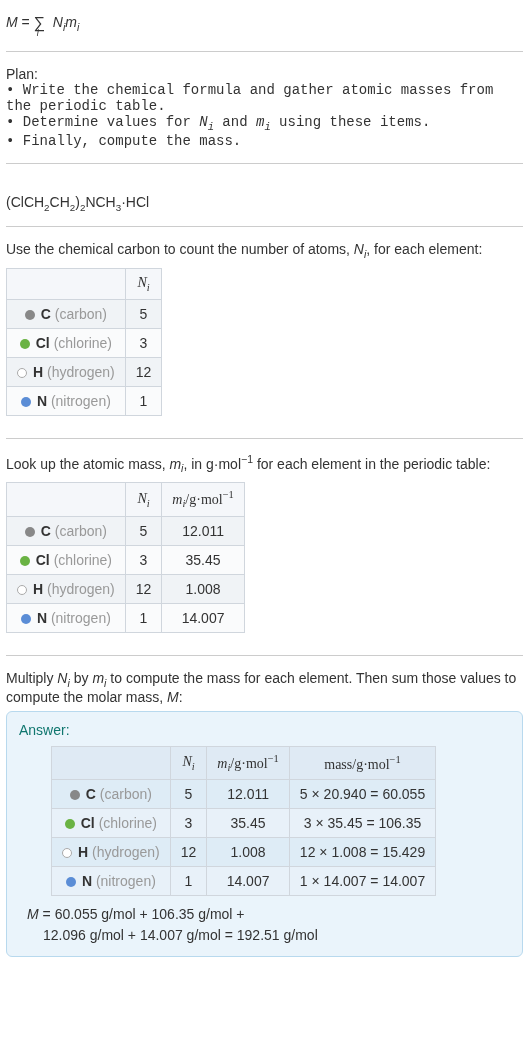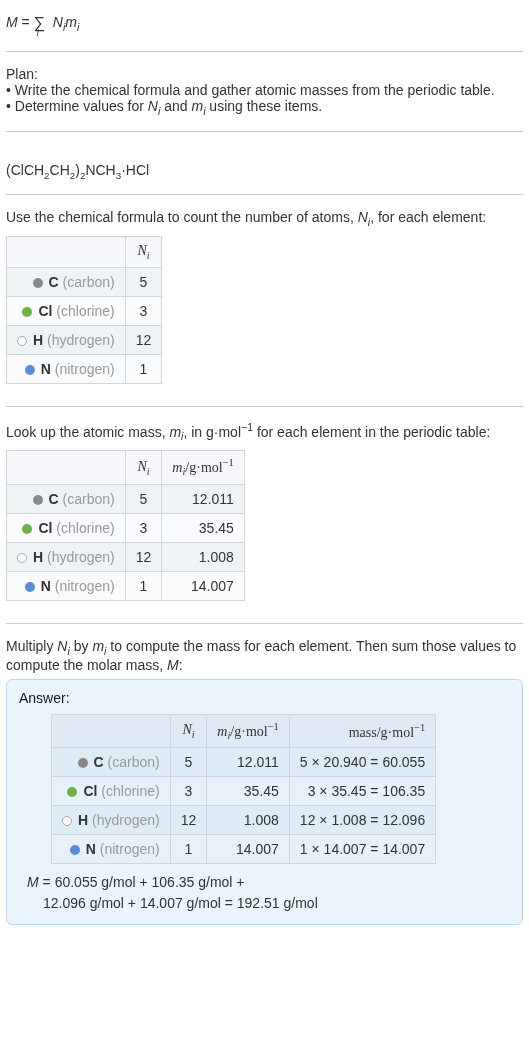--- a/index.html
+++ b/index.html
@@ -33,32 +33,33 @@
     .sup {
       font-size: 0.75em;
       vertical-align: super;
     }
     .italic {
       font-style: italic;
     }
     .plan-list {
       list-style: none;
       padding: 0;
+      font-family: Liberation Mono, monospace;
     }
     .plan-list li::before {
       content: "• ";
     }
     table {
       border-collapse: collapse;
       margin: 8px 0;
     }
     th, td {
       border: 1px solid #d0d6dd;
       padding: 6px 10px;
-      text-align: right;
+      text-align: center;
       font-weight: normal;
     }
     th {
       background: #f5f7fa;
       font-family: Liberation Serif, serif;
     }
     tr:nth-child(even) td {
       background: #fafbfc;
     }
     tr:nth-child(odd) td {
@@ -80,21 +81,21 @@
       color: #999;
     }
     .answer-box {
       background: #eaf4fb;
       border: 1px solid #b8d9ee;
       border-radius: 6px;
       padding: 10px 12px;
       margin: 6px 0;
     }
     .answer-box .label {
-      color: #0f172a;
+      color: #0f766e;
       margin-bottom: 6px;
     }
     .answer-content {
       padding-left: 32px;
     }
     .answer-box table th {
       background: #dfeaf4;
     }
     .answer-box tr:nth-child(even) td {
       background: #e8f1f9;
@@ -138,36 +139,37 @@
 
 <div class="divider"></div>
 
 <div class="section">
   <div>Plan:</div>
   <ul class="plan-list">
     <li>Write the chemical formula and gather atomic masses from the periodic table.</li>
     <li>
       <span>Determine values for </span><span class="italic">N</span><span class="sub">i</span><span> and </span><span class="italic">m</span><span class="sub">i</span><span> using these items.</span>
     </li>
+    <li>Finally, compute the mass.</li>
   </ul>
 </div>
 
 <div class="divider"></div>
 
 <div class="section">
   <div class="chem-formula" style="margin-top:16px;">
     <span>(ClCH</span><span class="chem-sub">2</span><span>CH</span><span class="chem-sub">2</span><span>)</span><span class="chem-sub">2</span><span>NCH</span><span class="chem-sub">3</span><span>·HCl</span>
   </div>
 </div>
 
 <div class="divider"></div>
 
 <div class="section">
   <div>
-    <span>Use the chemical formula to count the number of atoms, </span><span class="italic">N</span><span class="sub">i</span><span>, for each element:</span>
+    <span>Use the chemical carbon to count the number of atoms, </span><span class="italic">N</span><span class="sub">i</span><span>, for each element:</span>
   </div>
   <table>
     <tbody>
         <tr>
       <th></th>
       <th class="num-col"><span class="italic">N</span><span class="sub">i</span></th>
     </tr>
     </tbody>
       <tbody id="count-body">
         <tr>
@@ -258,21 +260,21 @@
             <tr>
               <td><span class="element-dot dot-green"></span><b>Cl</b> <span class="element-name">(chlorine)</span></td>
               <td class="num-col">3</td>
               <td>35.45</td>
               <td>3 × 35.45 = 106.35</td>
             </tr>
             <tr>
               <td><span class="element-dot dot-white"></span><b>H</b> <span class="element-name">(hydrogen)</span></td>
               <td class="num-col">12</td>
               <td>1.008</td>
-              <td>12 × 1.008 = 12.096</td>
+              <td>12 × 1.008 = 15.429</td>
             </tr>
             <tr>
               <td><span class="element-dot dot-blue"></span><b>N</b> <span class="element-name">(nitrogen)</span></td>
               <td class="num-col">1</td>
               <td>14.007</td>
               <td>1 × 14.007 = 14.007</td>
             </tr>
           </tbody>
       </table>
       <div class="final-eq">

